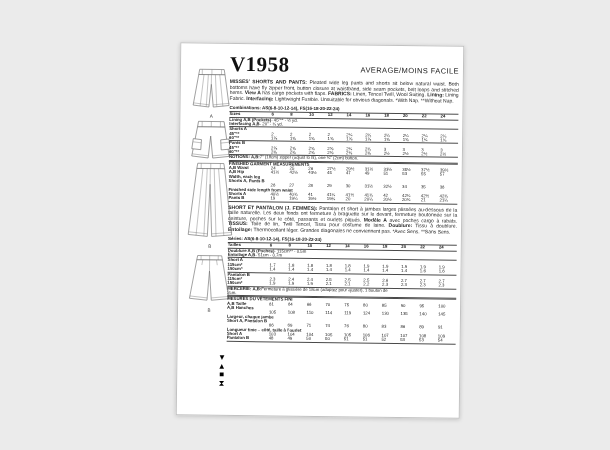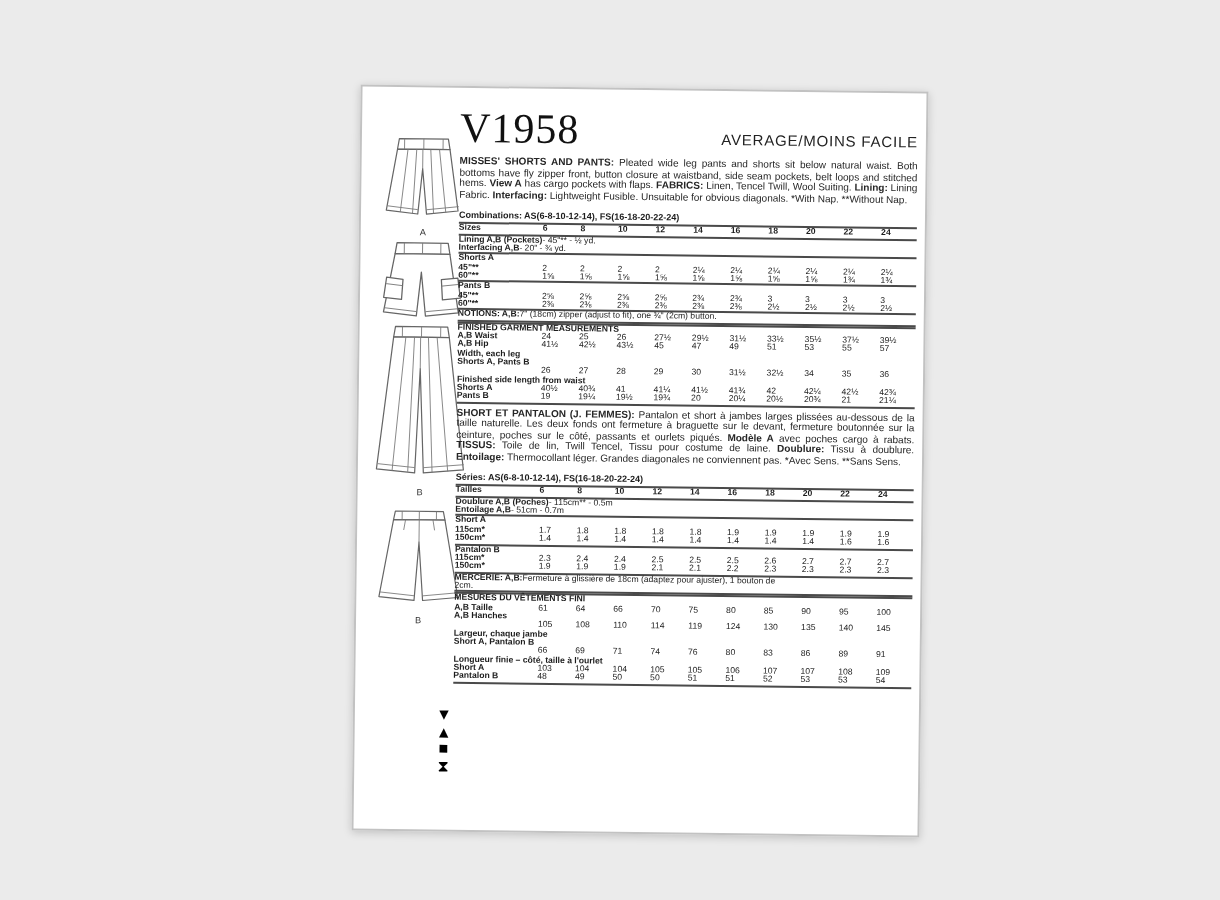--- a/index.html
+++ b/index.html
@@ -28,21 +28,21 @@
     position:absolute;left:38px;top:310px;width:13px;
     font-size:8px;line-height:8.6px;text-align:center;color:#000;
     letter-spacing:0;
   }
   .logo span{display:block;}
   
   .content{position:absolute;left:49px;top:9px;width:229px;}
   .title-row{display:flex;align-items:baseline;justify-content:space-between;}
   .pattern-title{
     font-family:"Liberation Serif", serif;
-    font-size:21px;line-height:23px;letter-spacing:0.5px;color:#111;
+    font-size:21px;line-height:23px;letter-spacing:0.5px;color:#111;font-weight:bold;
   }
   .difficulty{font-size:7.5px;letter-spacing:0.4px;color:#222;}
   .desc{
     margin-top:3px;font-size:5px;line-height:5.55px;text-align:justify;
     color:#262626;
   }
   .desc .b{font-weight:bold;}
   .combo-line{margin-top:4px;margin-bottom:1px;font-size:4.5px;line-height:5px;}
   
   .ptable{width:100%;}

